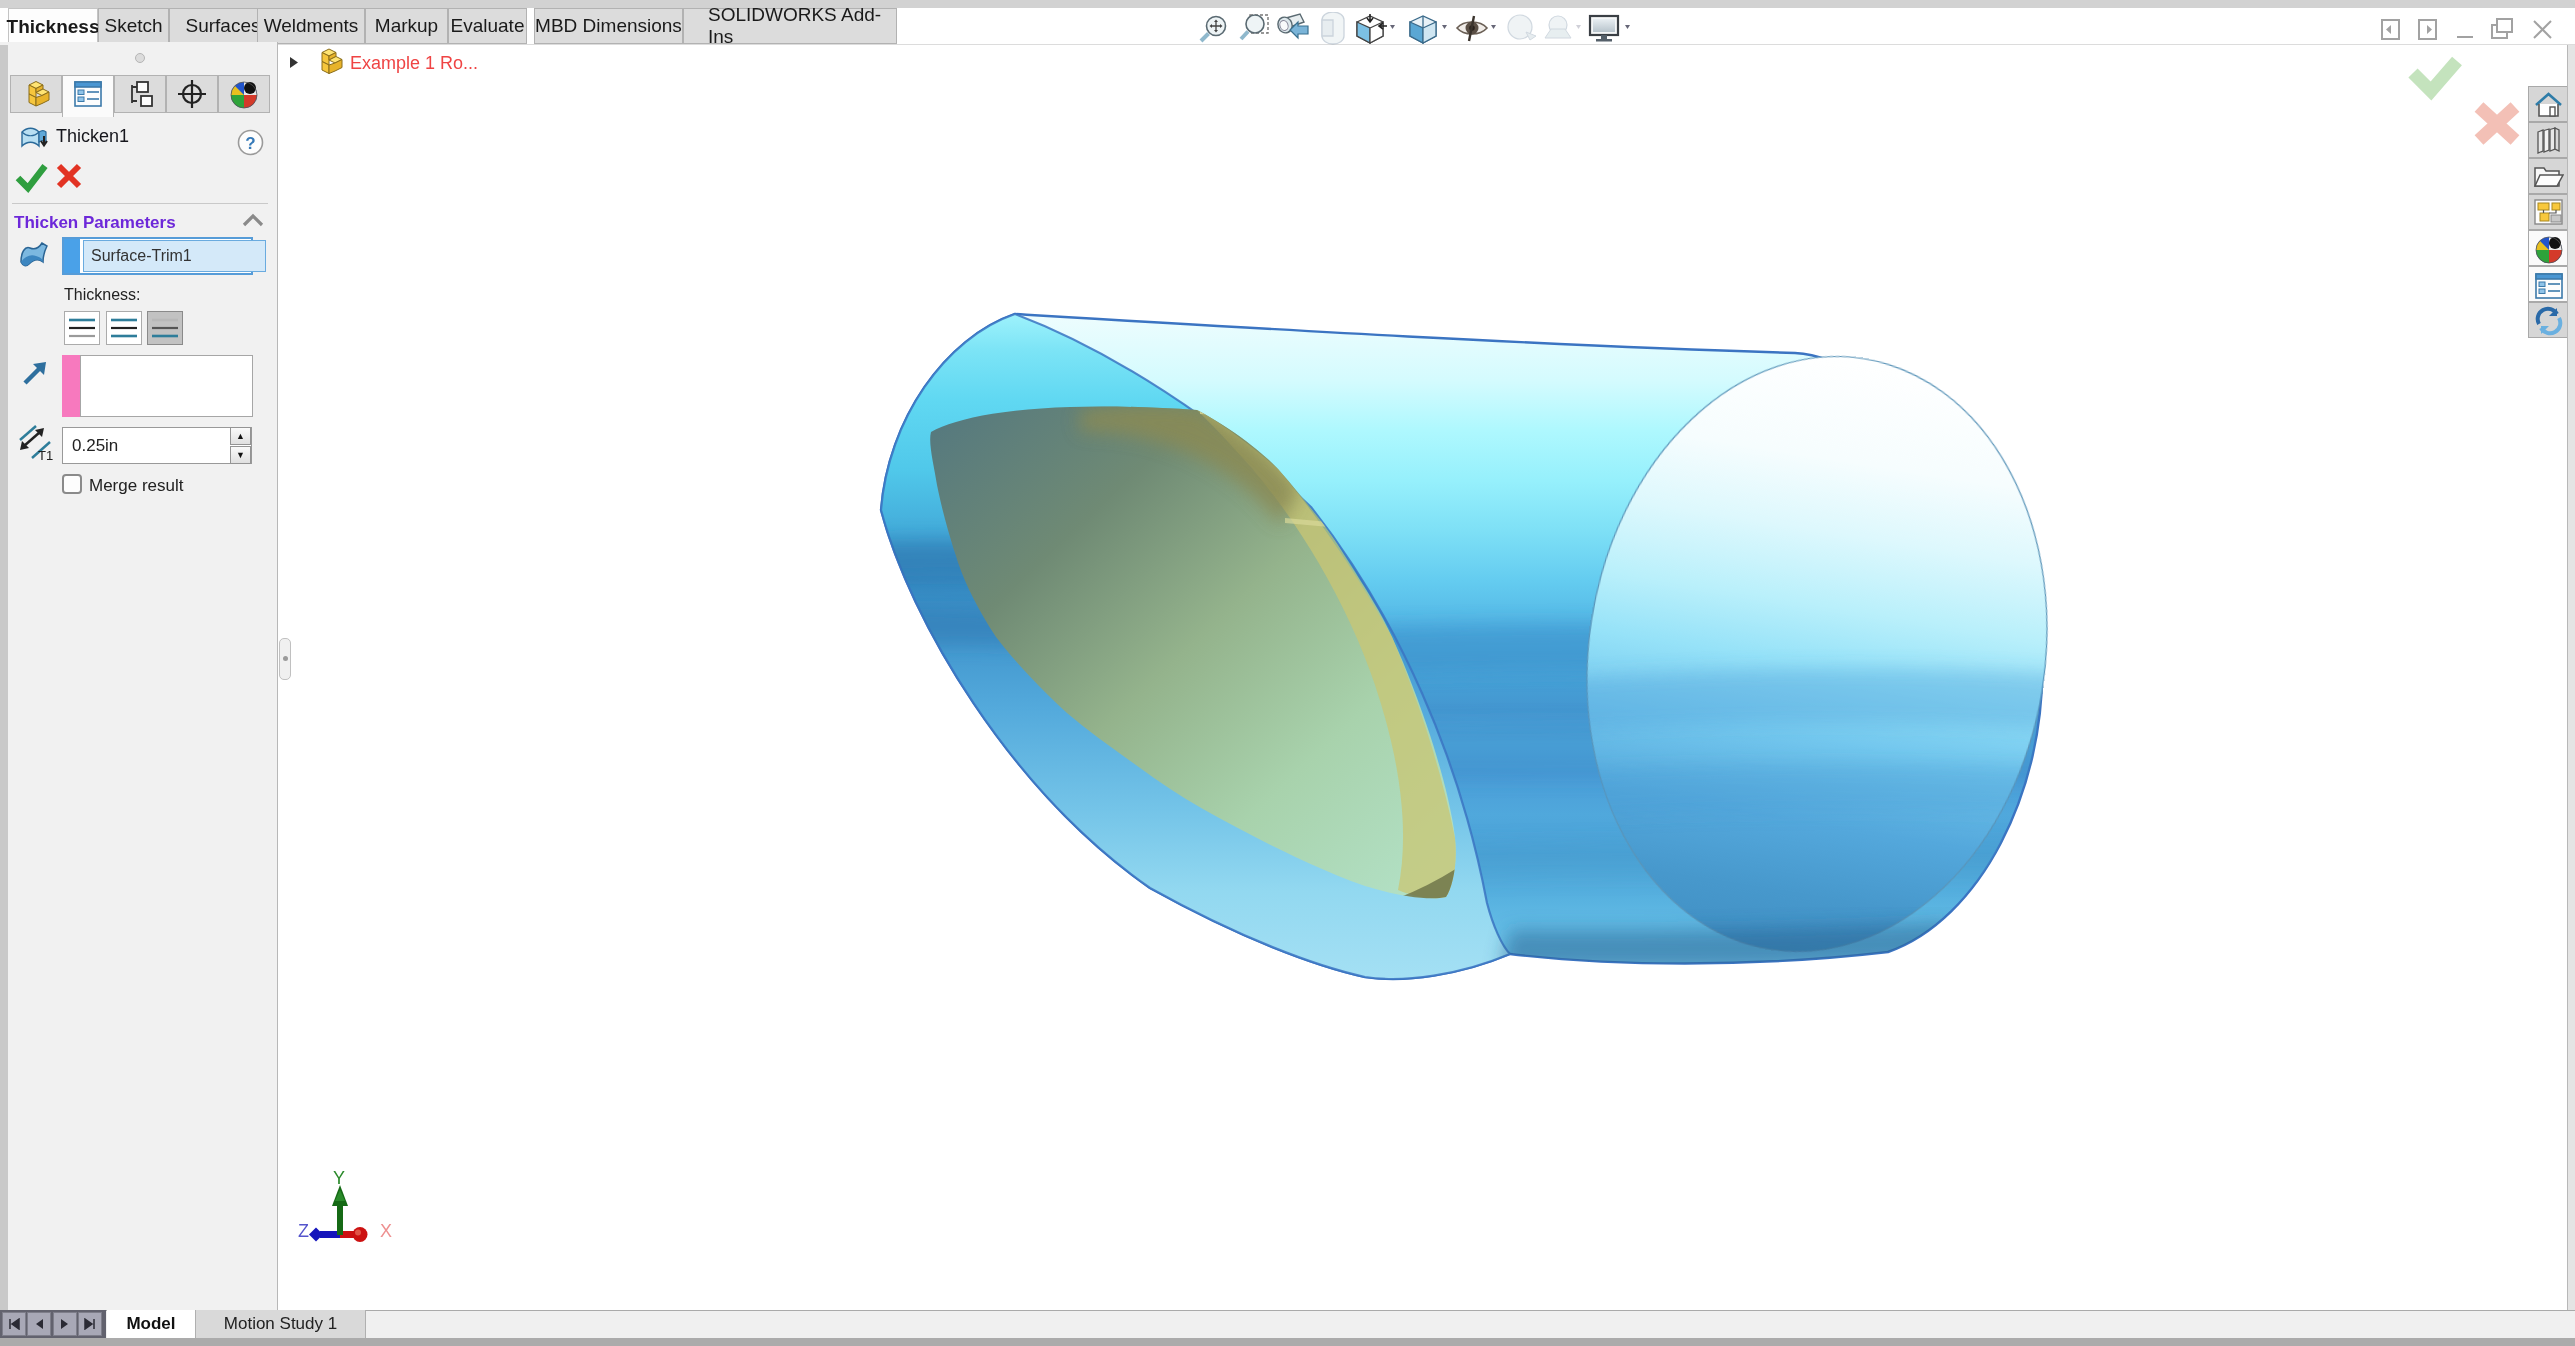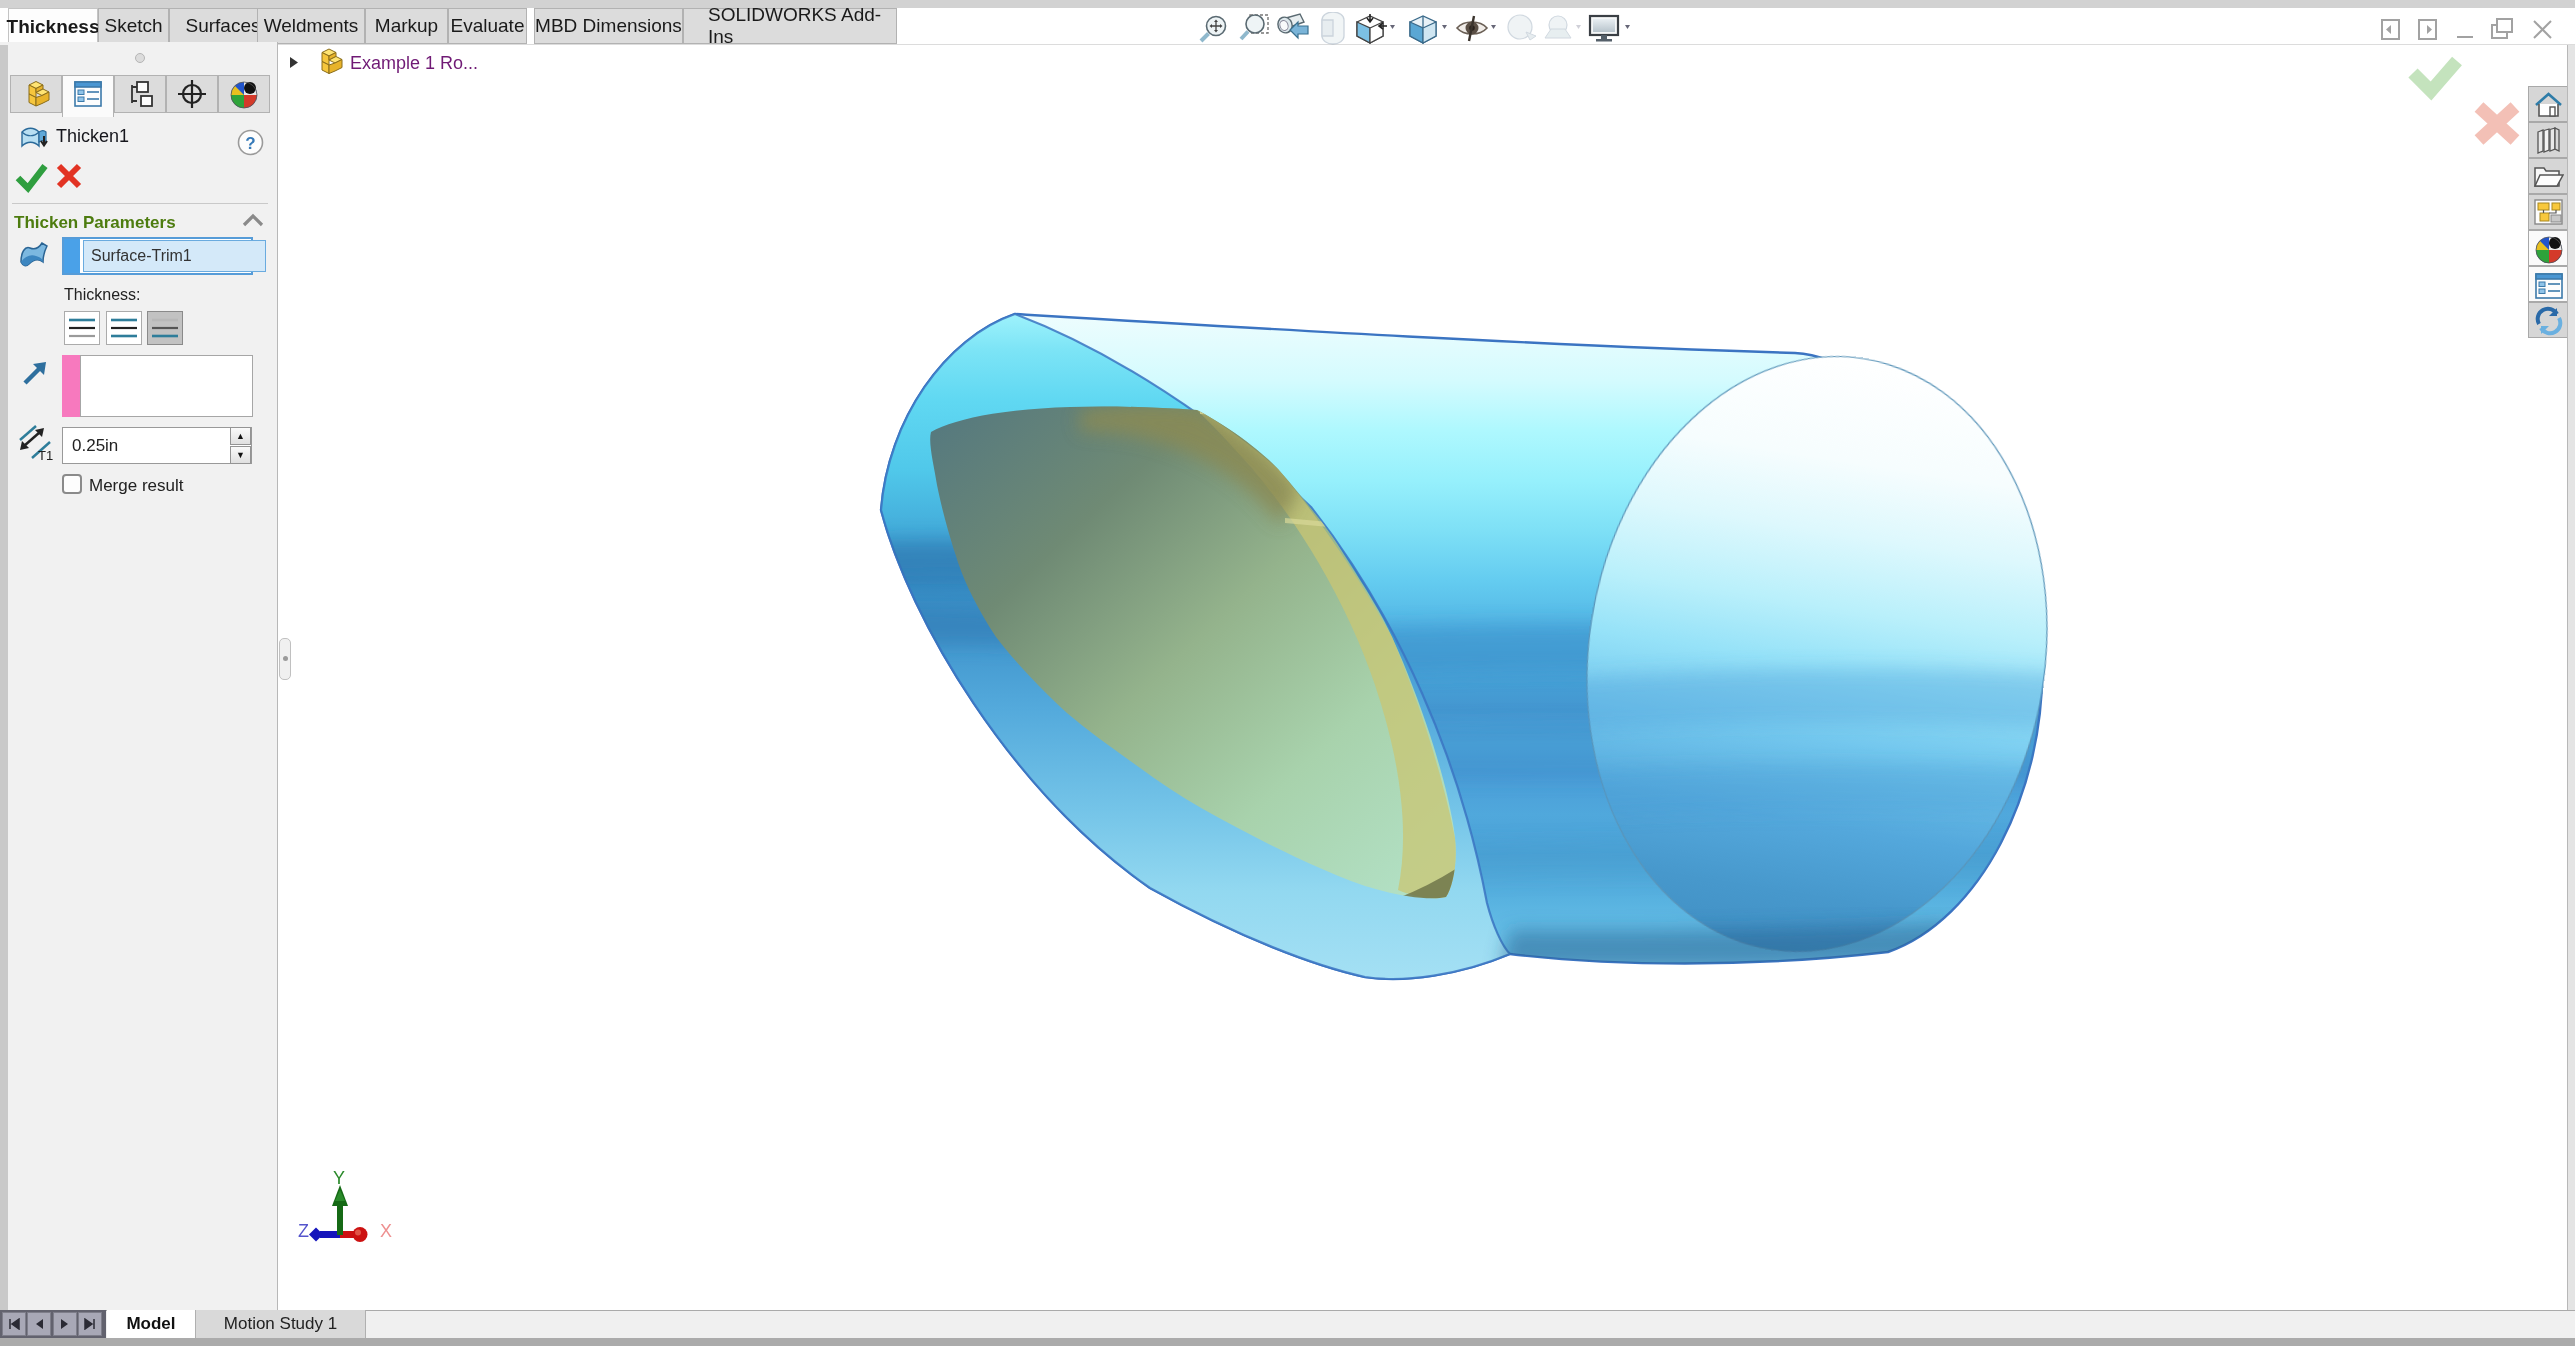--- a/index.html
+++ b/index.html
@@ -14,21 +14,21 @@
 .tab.active { background:#fdfdfd; font-weight:bold; border-color:#c4c4c4; border-bottom:none; }
 #contentline { left:0; top:44px; width:2575px; height:1px; background:#dcdcdc; }
 
 
 #panel { left:0; top:42px; width:278px; height:1268px; background:#f1f1f1; border-right:1px solid #b8b8b8; }
 #panelstrip { left:0; top:45px; width:8px; height:1265px; background:#c9c9c9; }
 .pmtab { position:absolute; top:75px; height:38px; width:52px; background:#dcdcdc; border:1px solid #b2b2b2; }
 .pmtab.active { background:#fbfbfb; height:42px; border-bottom:none; }
 #title { left:56px; top:126px; font-size:18px; font-weight:normal; color:#16161c; }
 #sep1 { left:12px; top:203px; width:256px; height:1px; background:#c9c9c9; }
-#tparam { left:14px; top:213px; font-size:17px; font-weight:bold; color:#4d7c0f; }
+#tparam { left:14px; top:213px; font-size:17px; font-weight:bold; color:#6d28d9; }
 
 
 #selbox { left:62px; top:237px; width:191px; height:38px; border:2px solid #569cd8; background:#fff; }
 #selbar { left:64px; top:239px; width:16px; height:34px; background:#4aa1e8; }
 #selfield { left:83px; top:240px; width:183px; height:32px; background:#d4e9f9; border:1px solid #6aabdf; font-size:16px; color:#333; display:flex; align-items:center; padding-left:7px; }
 #thicklabel { left:64px; top:286px; font-size:16px; color:#222; }
 .tbtn { position:absolute; top:311px; width:36px; height:34px; background:#fff; border:1px solid #ababab; }
 .tbtn.sel { background:#c2c2c2; border-color:#8a8a8a; }
 #pinkbar { left:62px; top:355px; width:18px; height:62px; background:#f779be; }
 #whitebox { left:80px; top:355px; width:173px; height:62px; background:#fff; border:1px solid #a6a6a6; }
@@ -40,21 +40,21 @@
 
 
 #bottombar { left:0; top:1310px; width:2575px; height:28px; background:#f0f0f0; border-top:1px solid #aaa; }
 #navbtns { left:0; top:1310px; width:106px; height:28px; background:#62626e; display:flex; }
 .nav { width:24px; height:24px; margin:2px 0 0 1.5px; background:#a8a8b6; border:1px solid #7e7e8a; display:flex; align-items:center; justify-content:center; }
 #modeltab { left:107px; top:1310px; width:89px; height:28px; background:#fff; border-right:1px solid #b0b0b0; font-size:17px; font-weight:bold; color:#111; display:flex; align-items:center; justify-content:center; }
 #motiontab { left:196px; top:1310px; width:170px; height:28px; background:#d9d9d9; border-right:1px solid #b0b0b0; font-size:17px; color:#222; display:flex; align-items:center; justify-content:center; }
 #statusbar { left:0; top:1338px; width:2575px; height:8px; background:#ababab; }
 
 
-#treelabel { left:350px; top:53px; font-size:18px; color:#701a75; }
+#treelabel { left:350px; top:53px; font-size:18px; color:#ef4444; }
 #rightedge { left:2568px; top:45px; width:7px; height:1265px; background:#e4e4e4; }
 #rightline { left:2567px; top:45px; width:1px; height:1265px; background:#b8b8b8; }
 .sidetab { position:absolute; left:2528px; width:40px; height:36px; background:#d6d6d6; border:1px solid #a9a9a9; }
 </style>
 </head>
 <body>
 <div class="abs" id="topstrip"></div>
 <div class="abs" id="topbar"></div>
 <div class="tab active" style="left:8px; width:90px;">Thickness</div>
 <div class="tab" style="left:98px; width:71px;">Sketch</div>

